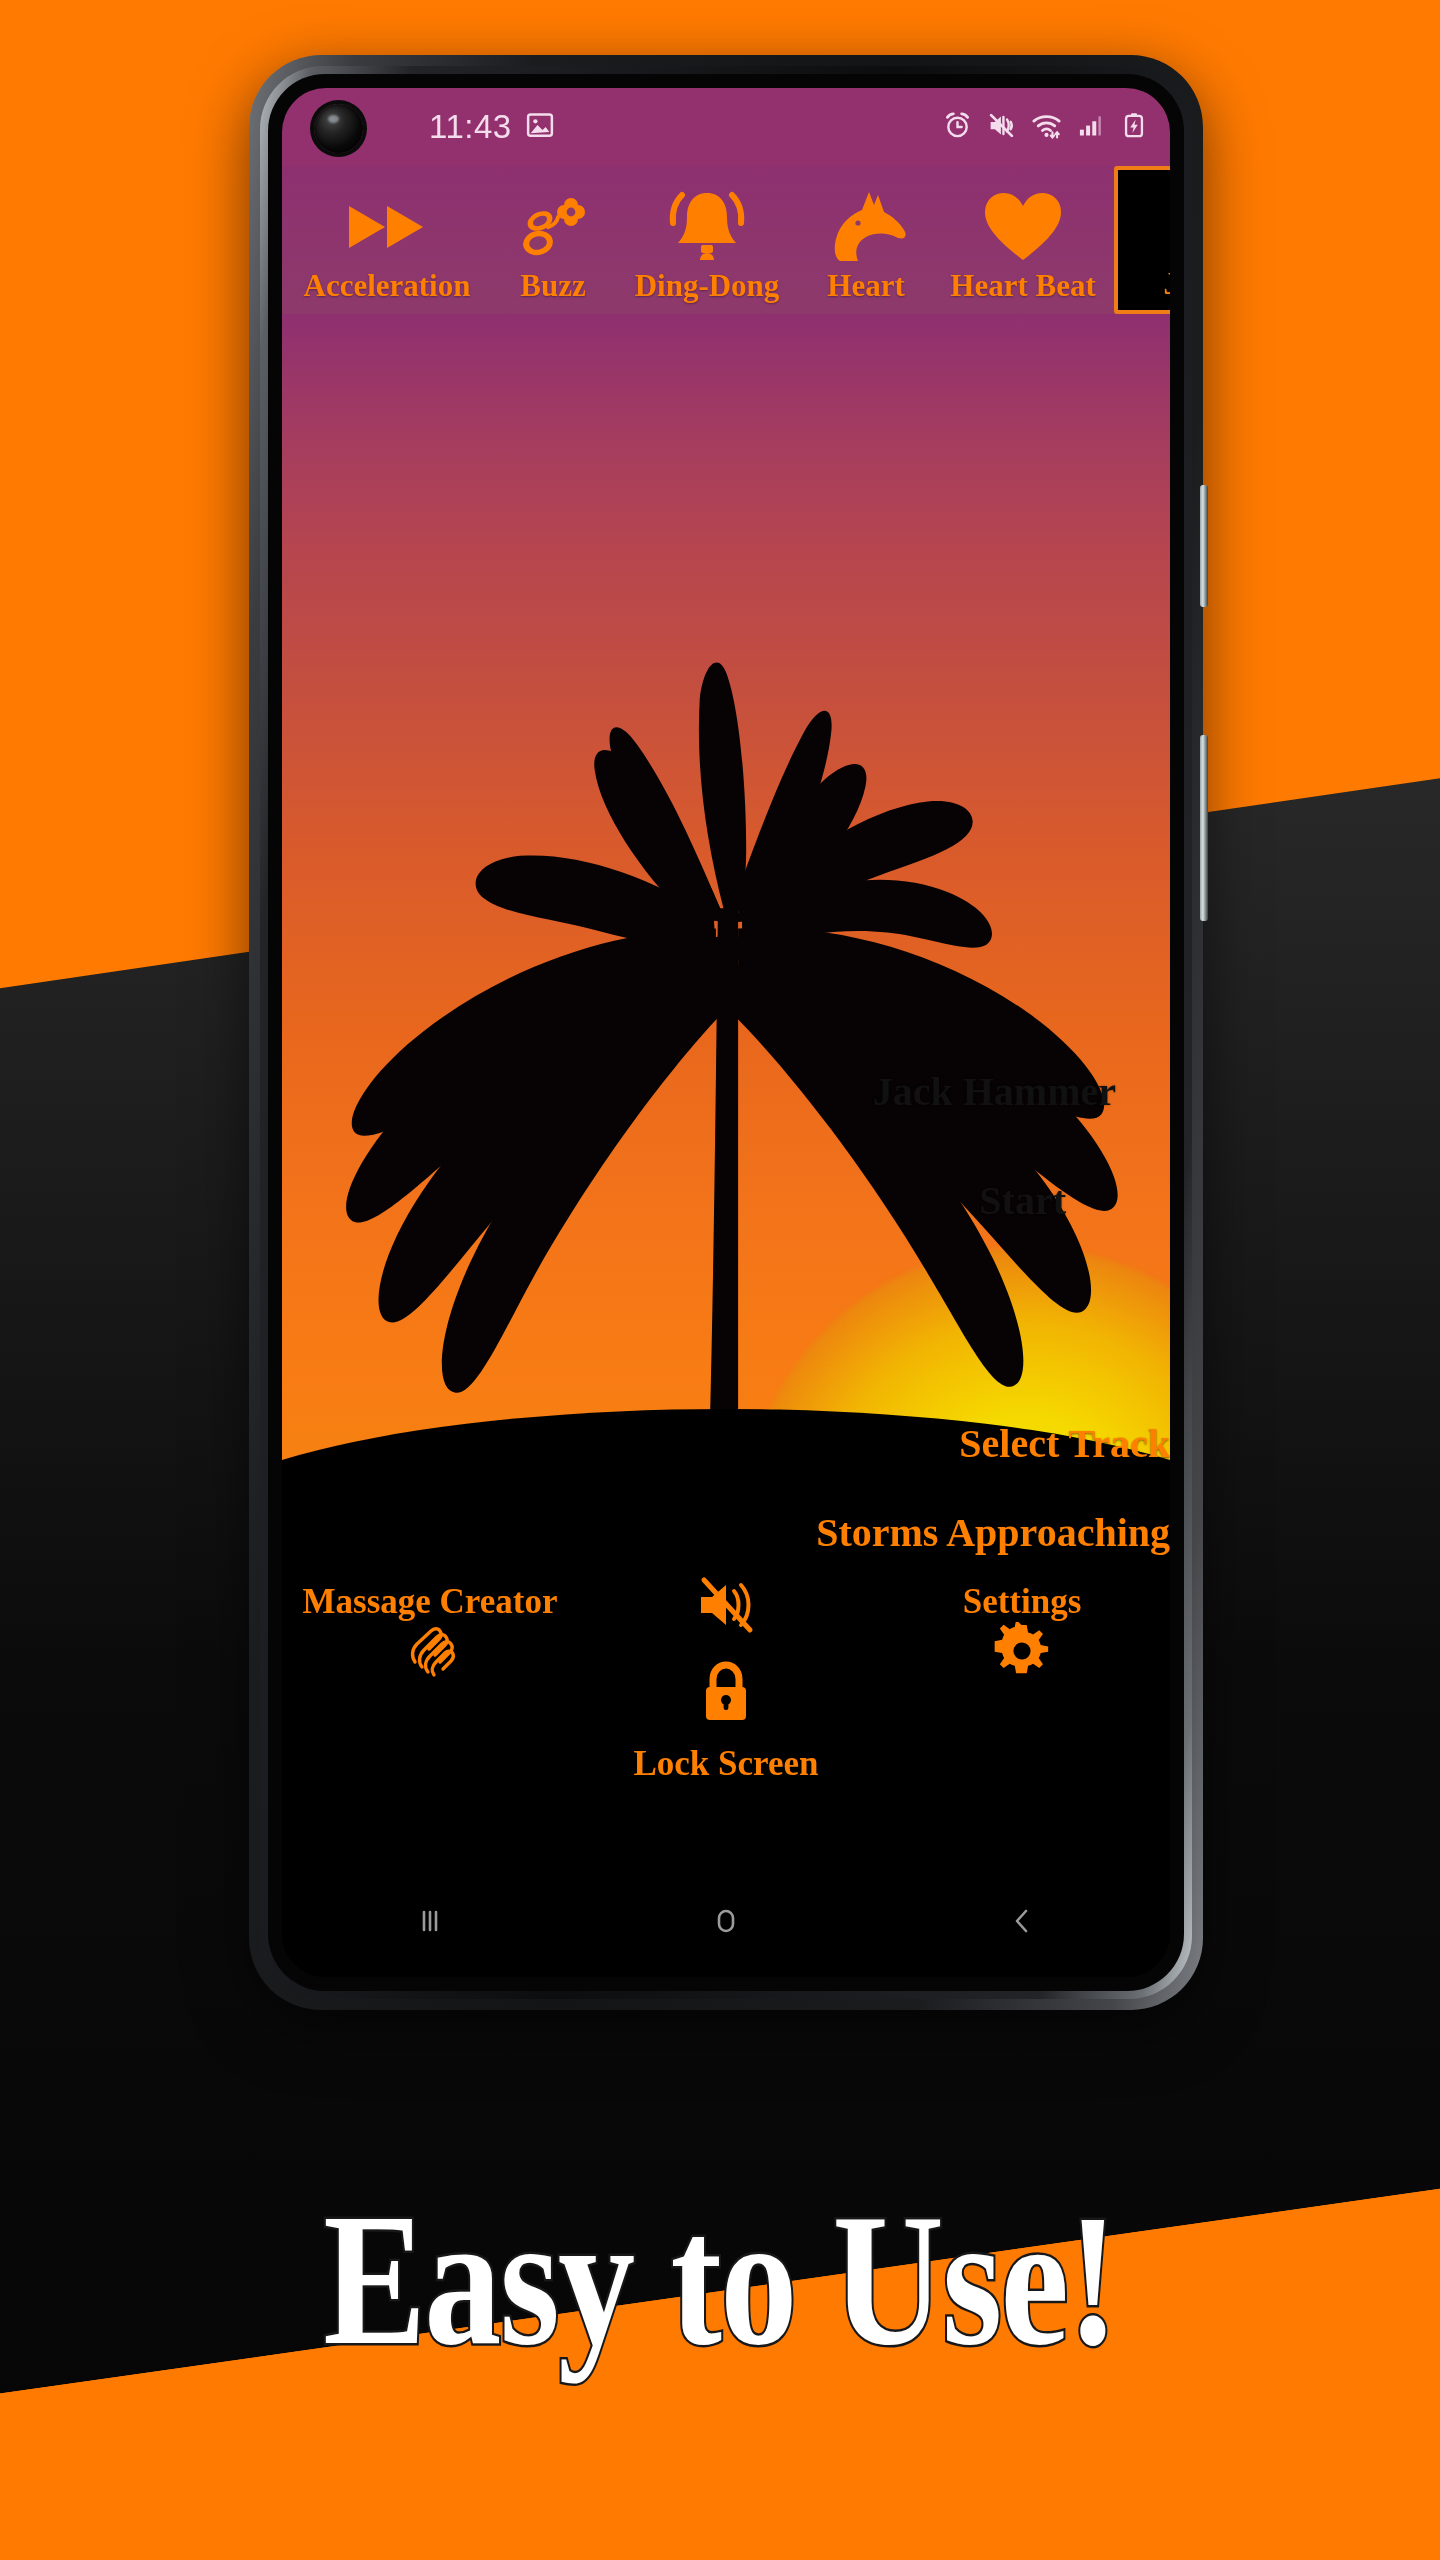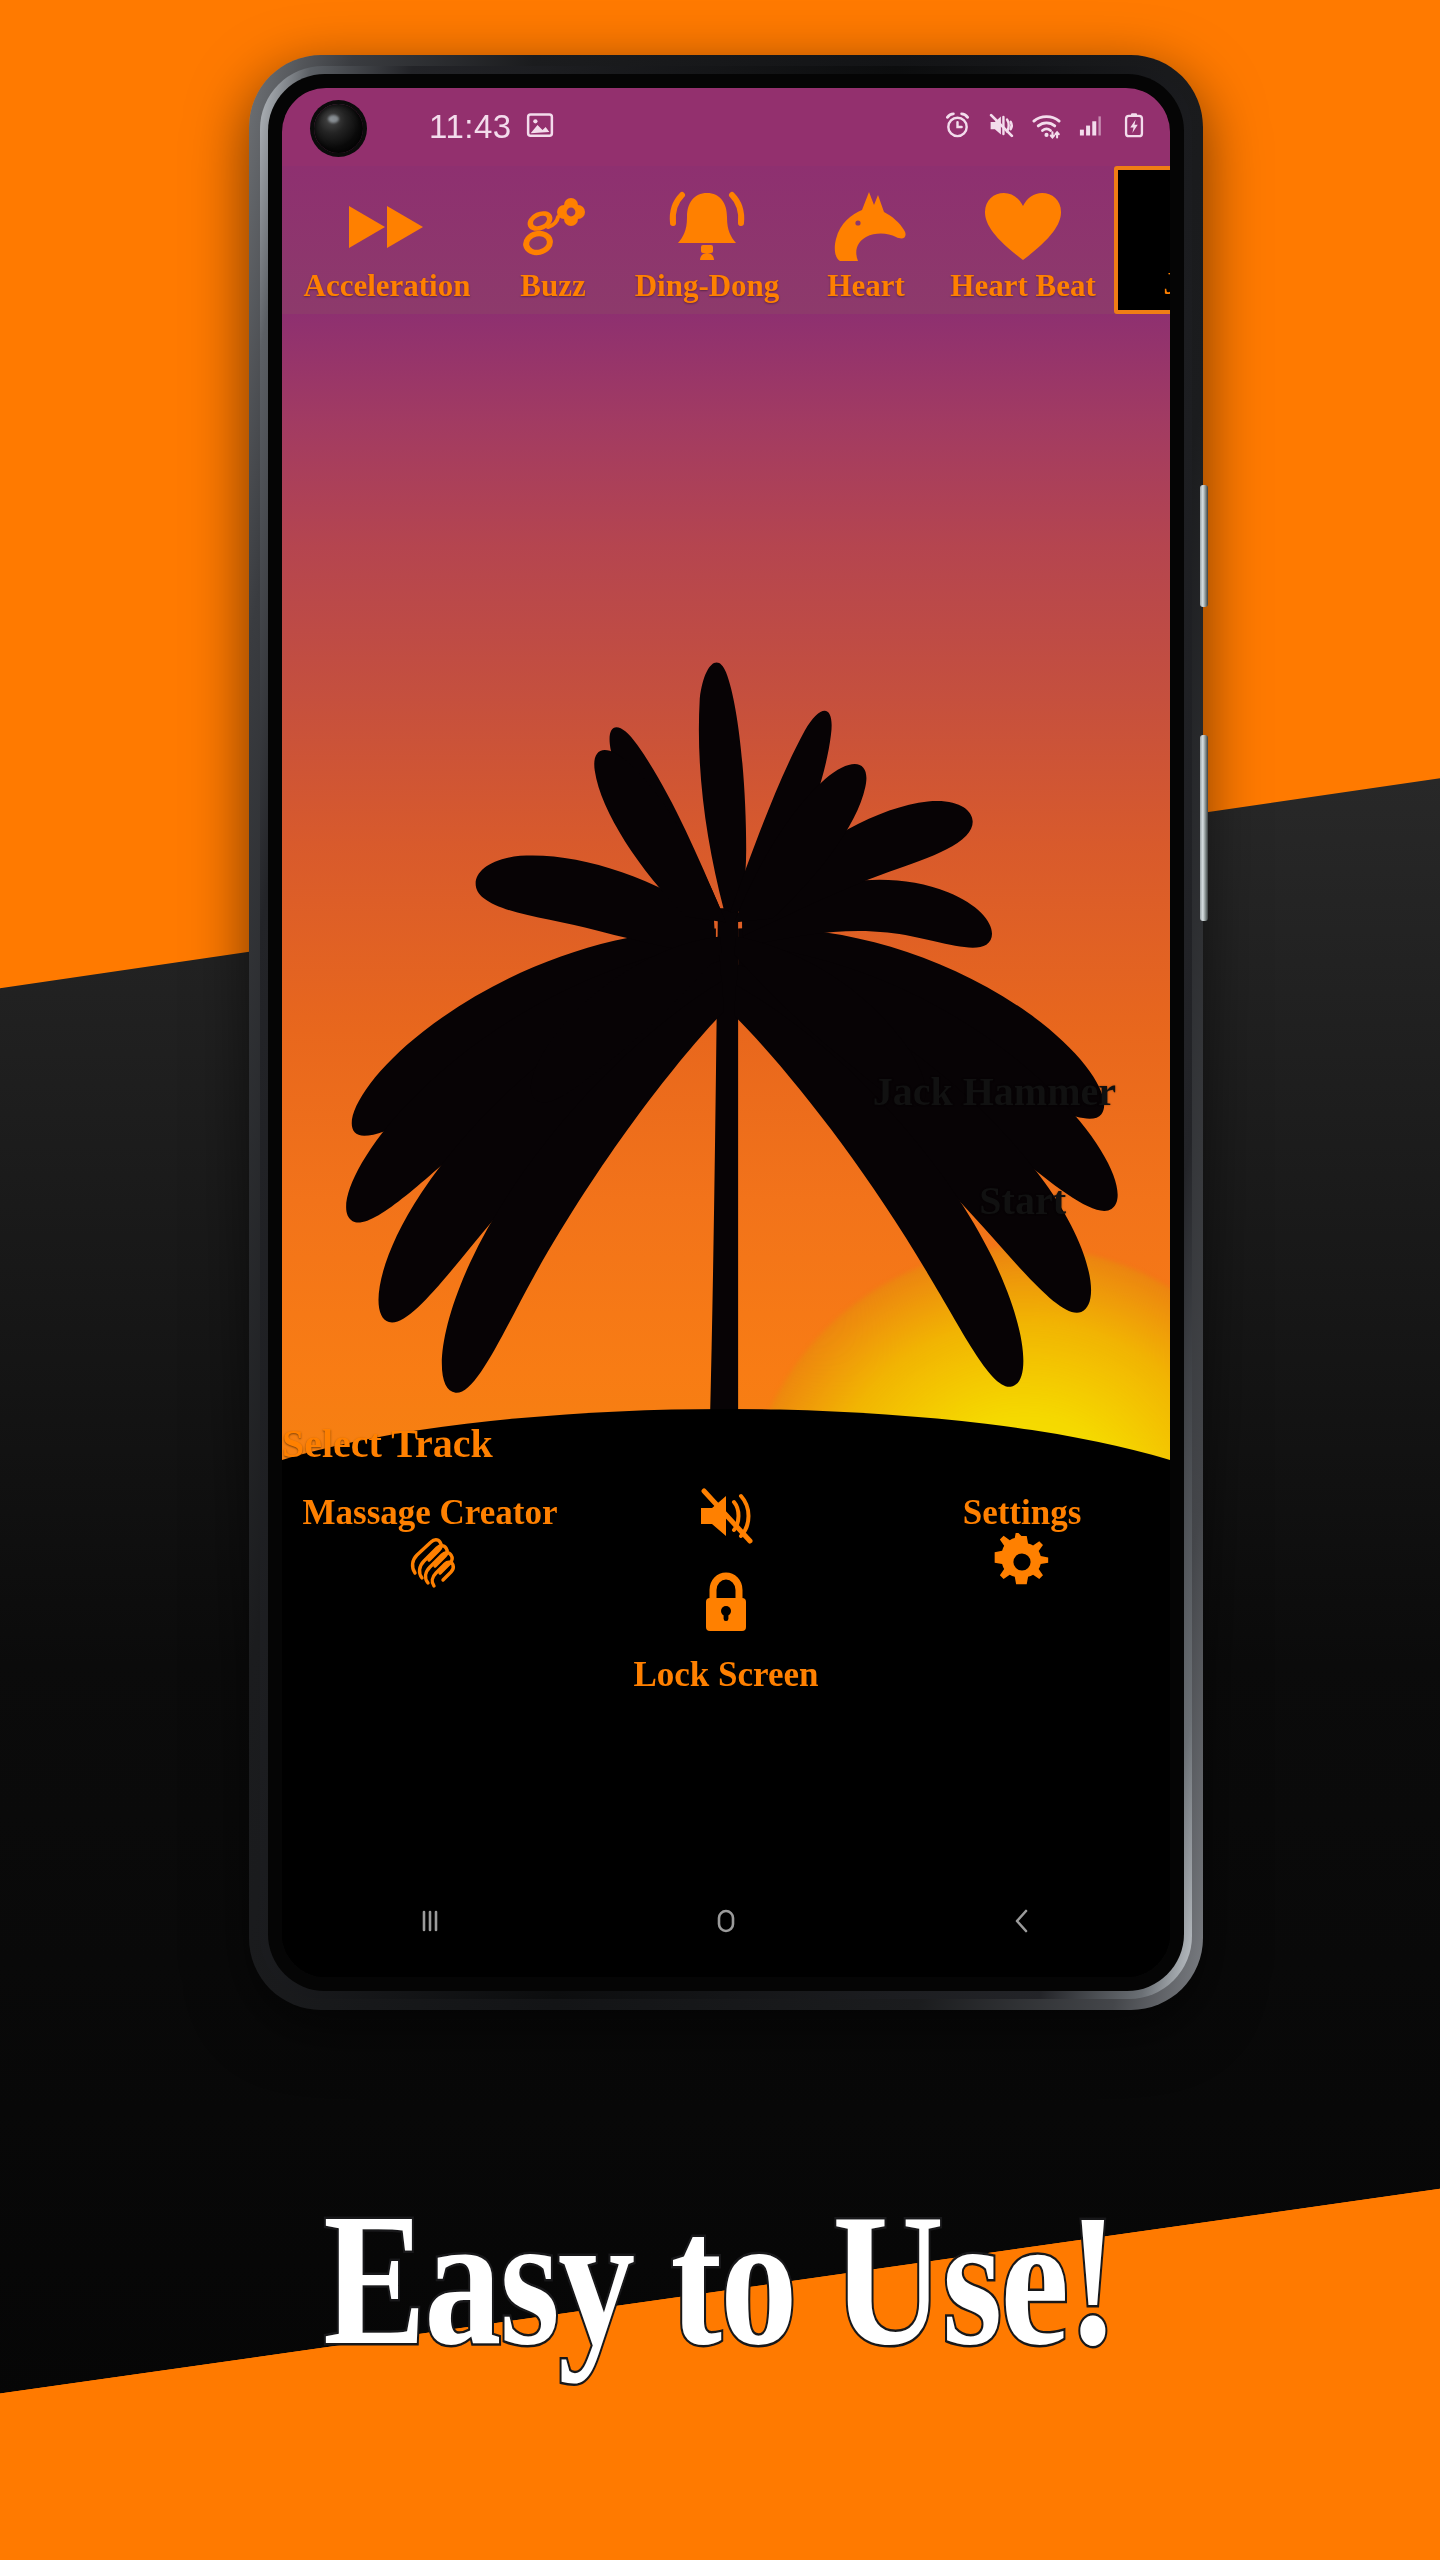--- a/index.html
+++ b/index.html
@@ -191,21 +191,21 @@
   }
   #start-btn {
     position:absolute; right:104px; top:55.5%;
     font-weight:700; font-size:40px; color:#111;
     text-shadow:0 0 2px rgba(0,0,0,.4);
   }
 
   
   #bottom-panel {
     position:absolute; left:0; right:0; bottom:0; height:465px;
-    display:flex; flex-direction:column; align-items:flex-start;
+    display:flex; flex-direction:column; align-items:flex-end;
     color:#ff8000;
     font-family:Liberation Serif, serif;
   }
   #select-track {
     margin-top:16px;
     font-weight:700; font-size:40px; color:#ff8000;
     text-shadow:0 1px 2px rgba(0,0,0,.5);
   }
   #current-track {
     margin-top:42px;
@@ -417,20 +417,21 @@
           </g>
         </svg>
 
         <div id="ground"></div>
 
         <div id="track-title">Jack Hammer</div>
         <div id="start-btn">Start</div>
 
         <div id="bottom-panel">
           <div id="select-track">Select Track</div>
+          <div id="current-track">Storms Approaching</div>
 
           <div id="controls">
 
             <div class="ctl">
               <div class="ctl-label">Massage Creator</div>
               <span>
                 <svg width="58" height="58" viewBox="0 0 58 58">
                   <g fill="none" stroke="#ff8000" stroke-width="3.4" stroke-linecap="round" stroke-linejoin="round">
                     <path d="M14 40 C10 34 11 27 16 22 L30 9 C33 6 37 6 39 9 C41 12 40 15 38 17 L28 27"></path>
                     <path d="M21 45 C17 40 18 33 23 28 L36 15 C39 12 43 12 45 15 C47 18 46 21 44 23 L34 33"></path>

